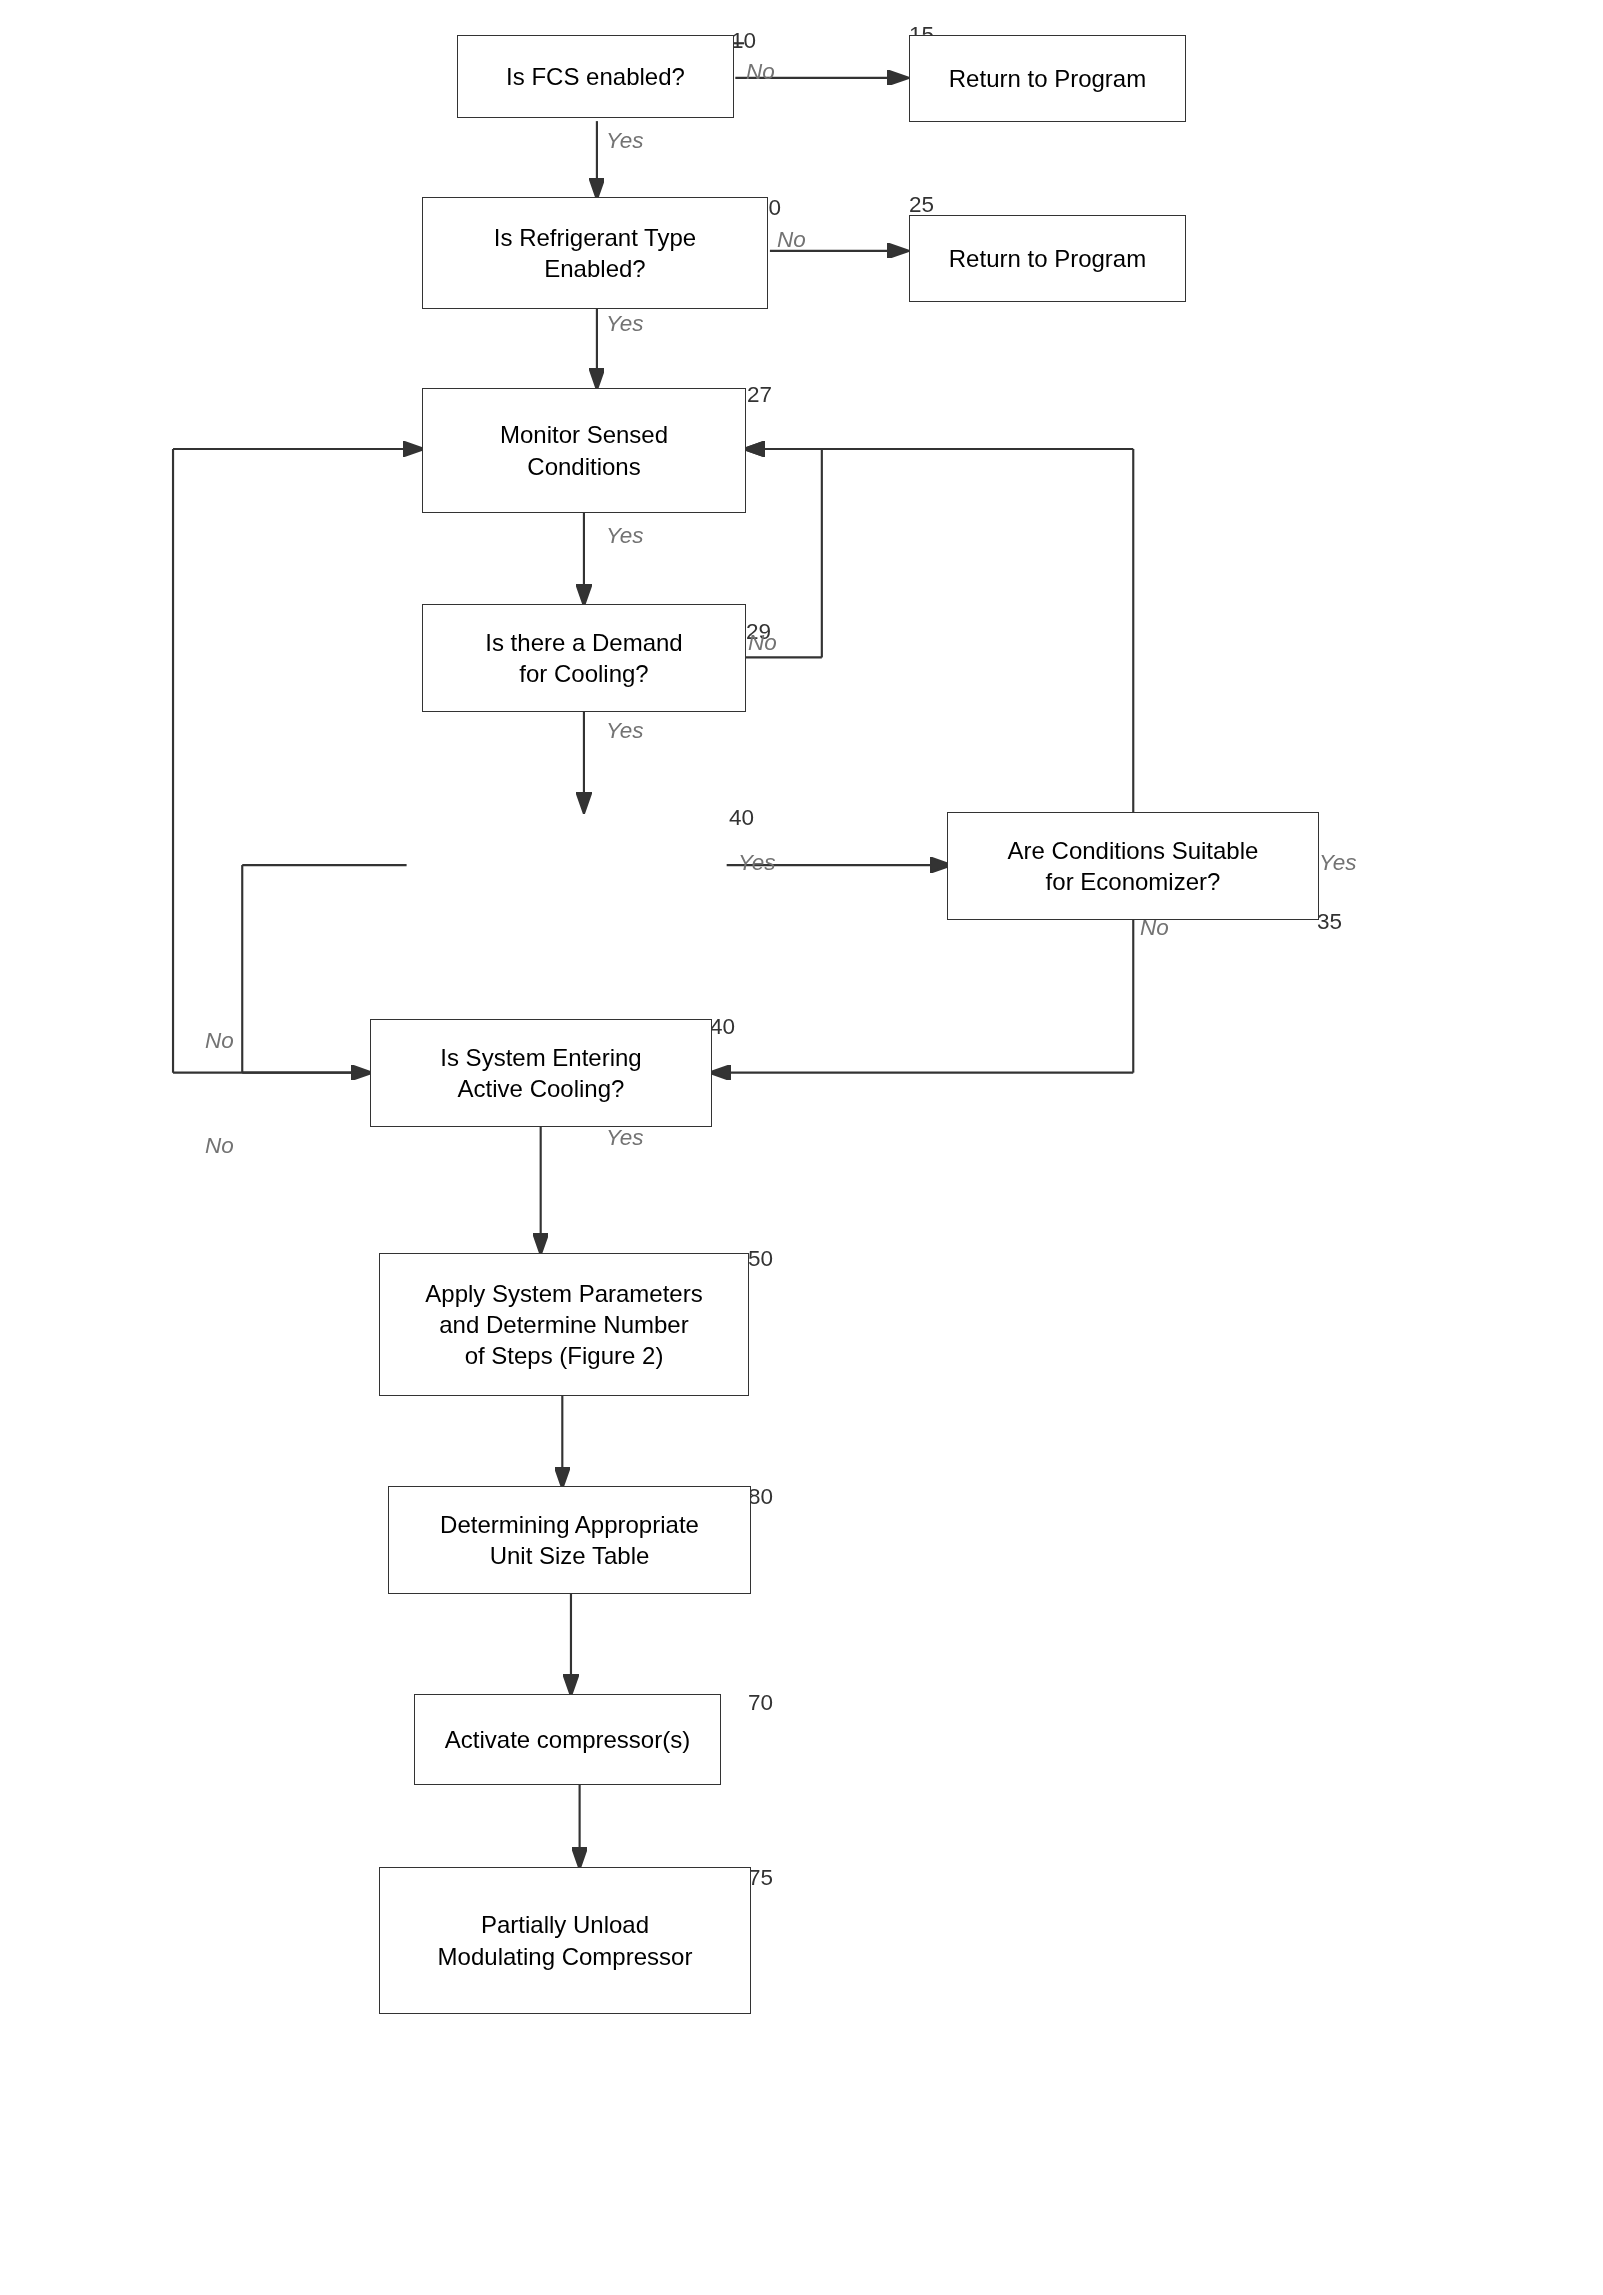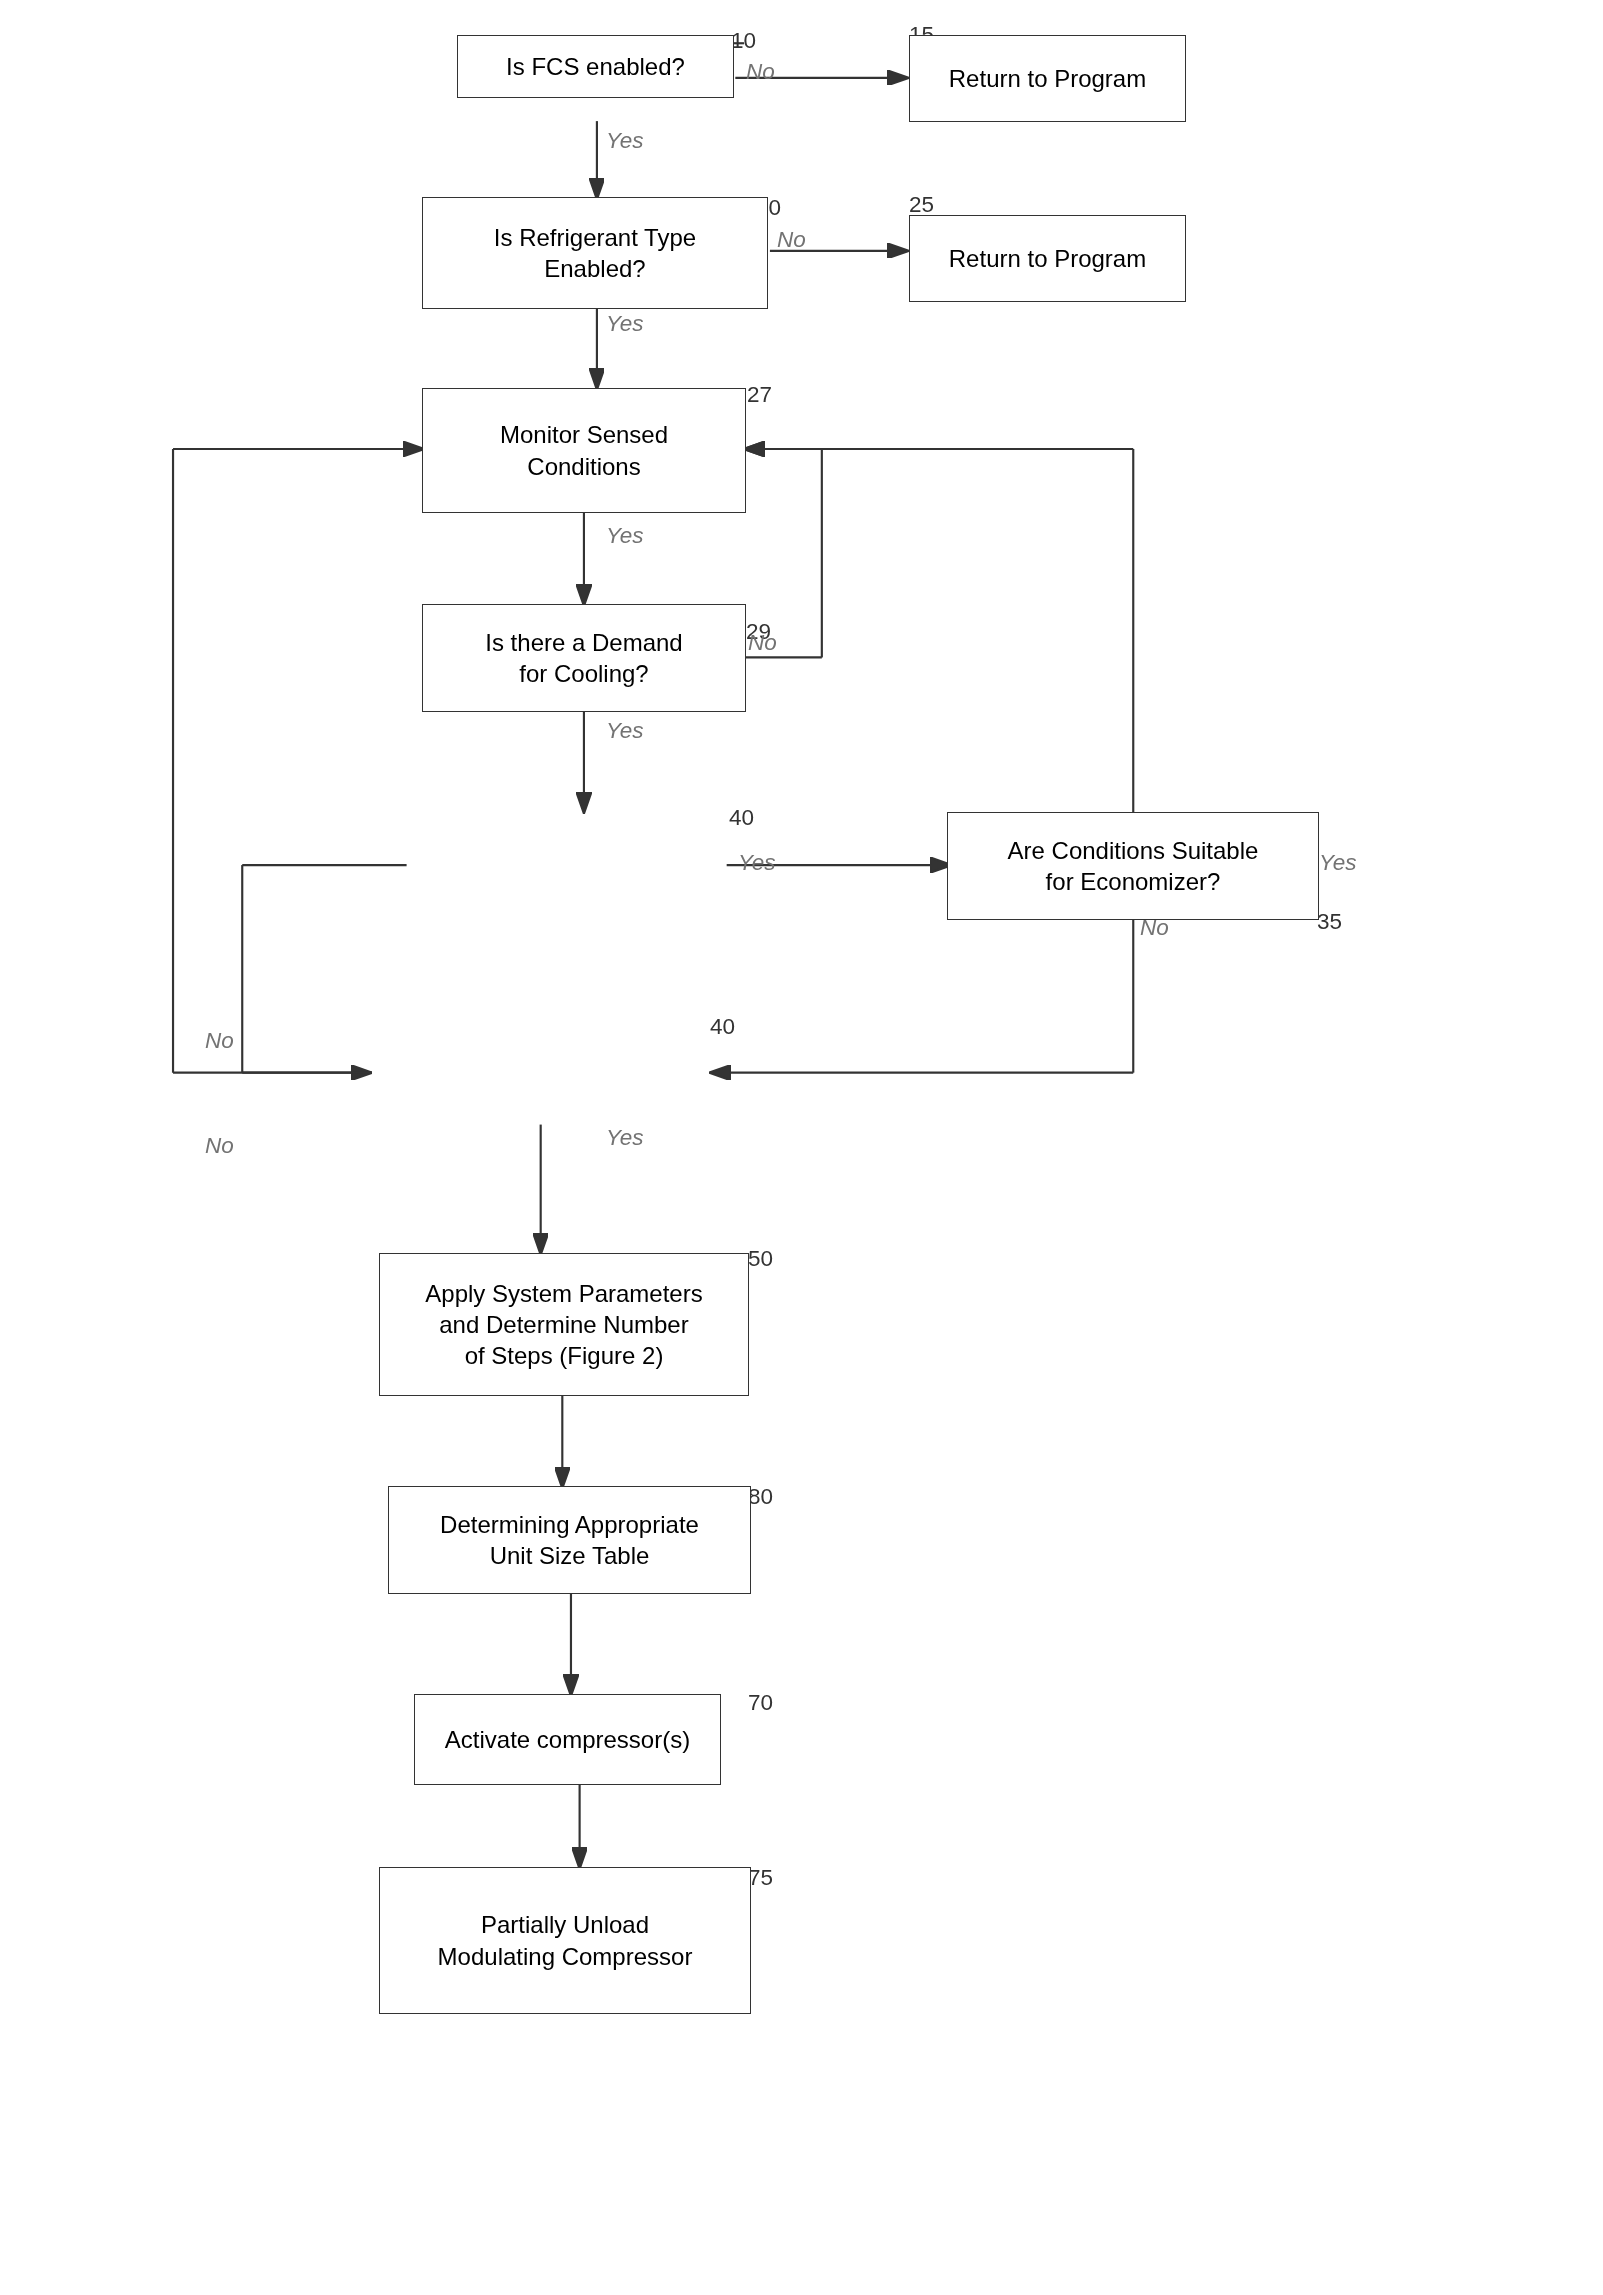--- a/index.html
+++ b/index.html
@@ -141,21 +141,21 @@
   <div class="label" style="left:606px; top:523px;">Yes</div>
   <div class="label" style="left:748px; top:630px;">No</div>
   <div class="label" style="left:606px; top:718px;">Yes</div>
   <div class="label" style="left:738px; top:850px;">Yes</div>
   <div class="label" style="left:205px; top:1028px;">No</div>
   <div class="label" style="left:1319px; top:850px;">Yes</div>
   <div class="label" style="left:1140px; top:915px;">No</div>
   <div class="label" style="left:606px; top:1125px;">Yes</div>
   <div class="label" style="left:205px; top:1133px;">No</div>
 
-  <div class="box" style="left:457px; top:35px; width:277px; height:63px;">
+  <div class="box" style="left:457px; top:35px; width:277px; height:83px;">
     <span>Is FCS enabled?</span>
   </div>
 
   <div class="box" style="left:909px; top:35px; width:277px; height:87px;">
     <span>Return to Program</span>
   </div>
 
   <div class="box" style="left:422px; top:197px; width:346px; height:112px;">
     <span>Is Refrigerant Type<br>Enabled?</span>
   </div>
@@ -170,20 +170,23 @@
 
   <div class="box" style="left:422px; top:604px; width:324px; height:108px;">
     <span>Is there a Demand<br>for Cooling?</span>
   </div>
 
 
   <div class="box" style="left:947px; top:812px; width:372px; height:108px;">
     <span>Are Conditions Suitable<br>for Economizer?</span>
   </div>
 
+  <div class="box" style="left:370px; top:1019px; width:342px; height:108px;">
+    <span>Is System Entering<br>Active Cooling?</span>
+  </div>
 
   <div class="box" style="left:379px; top:1253px; width:370px; height:143px;">
     <span>Apply System Parameters<br>and Determine Number<br>of Steps (Figure 2)</span>
   </div>
 
   <div class="box" style="left:388px; top:1486px; width:363px; height:108px;">
     <span>Determining Appropriate<br>Unit Size Table</span>
   </div>
 
   <div class="box" style="left:414px; top:1694px; width:307px; height:91px;">

